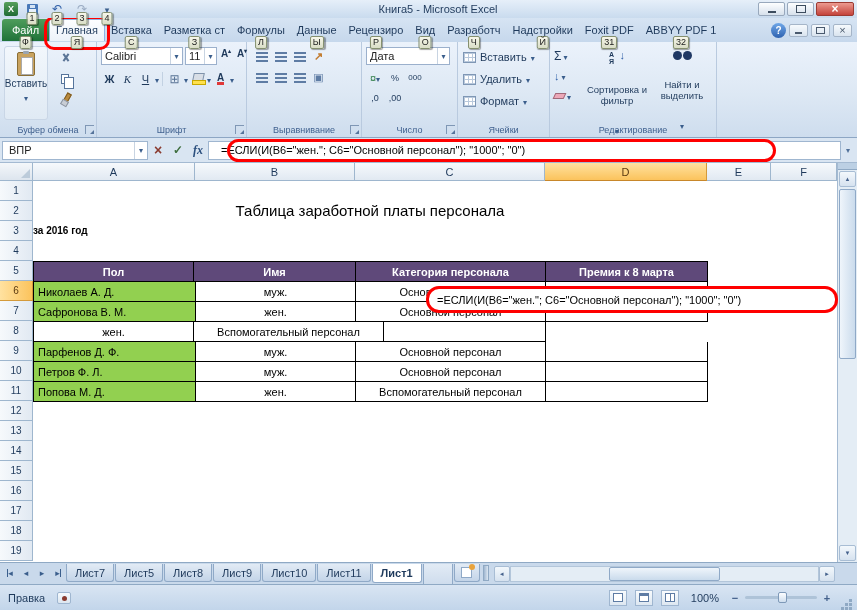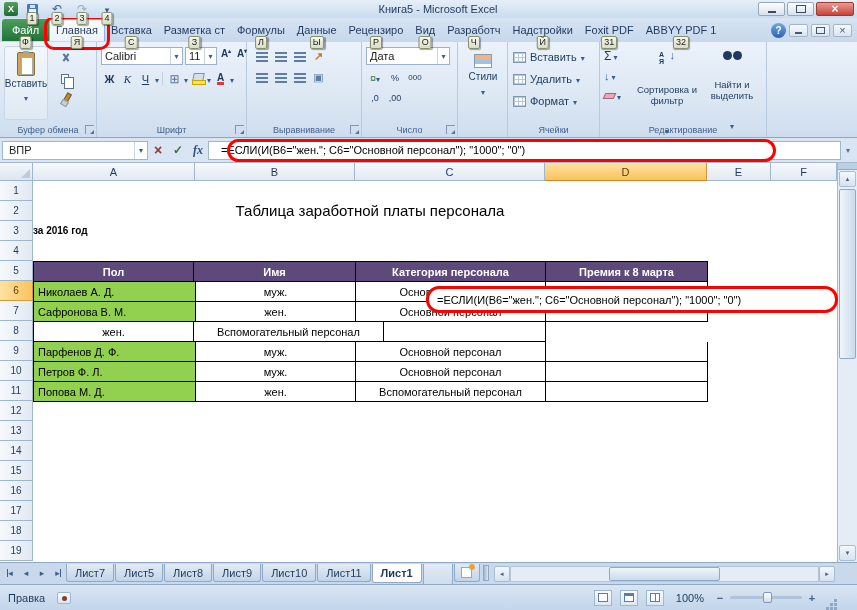--- a/index.html
+++ b/index.html
@@ -180,21 +180,21 @@
 .hs-btn{width:16px;height:16px;background:linear-gradient(#F3F8FC,#D6E2EF);border:1px solid #A8BDD4;border-radius:2px;display:flex;align-items:center;justify-content:center;font-size:7px;color:#44618C}
 .hs-btn.l::before{content:"◂"}.hs-btn.r::before{content:"▸"}
 .hs-track{flex:1;height:16px;background:#E4EDF5;border:1px solid #B3C6DA;position:relative}
 .hs-thumb{position:absolute;left:32%;width:36%;top:0;height:14px;background:linear-gradient(#EFF5FB,#CADBEC);border:1px solid #8FA9C7;border-radius:2px}
 
 
 .statusbar{position:absolute;left:0;top:584px;width:100%;height:26px;background:linear-gradient(#D9E5F3,#C2D5EA);border-top:1px solid #8FA9C4;display:flex;align-items:center;font-size:11px;color:#1E395B;z-index:20}
 .mode{padding-left:8px}
 .macro{position:relative;width:14px;height:12px;margin-left:12px;background:linear-gradient(#F6FAFD,#DCE6F0);border:1px solid #9FB6D0;border-radius:2px}
 .macro::after{content:"";position:absolute;left:4px;top:3px;width:5px;height:5px;border-radius:50%;background:#8A3B30}
-.sb-right{margin-left:auto;display:flex;align-items:center;gap:8px;padding-right:18px}
+.sb-right{margin-left:auto;display:flex;align-items:center;gap:8px;padding-right:3px}
 .vbtn{width:18px;height:16px;background:linear-gradient(#F8FBFD,#DDE7F1);border:1px solid #9FB6D0;display:flex;align-items:center;justify-content:center}
 .vi{width:10px;height:9px;border:1px solid #5E7CA4;background:#FFF}
 .vi.v2{border-top:3px solid #5E7CA4}
 .vi.v3{background:linear-gradient(90deg,#FFF 0 4px,#5E7CA4 4px 5px,#FFF 5px)}
 .zoom{min-width:34px;text-align:right;padding-right:2px}
 .zslider{display:flex;align-items:center;gap:4px;width:104px}
 .zbtn{width:12px;text-align:center;color:#44618C;font-weight:bold}
 .zbtn.minus::before{content:"−"}
 .zbtn.plus::before{content:"+"}
 .ztrack{flex:1;height:3px;background:#AEC3D8;border-radius:2px;position:relative}
@@ -412,27 +412,20 @@
         <div class="nbtn th">000</div>
       </div>
       <div class="num-row3">
         <div class="nbtn">,0</div>
         <div class="nbtn">,00</div>
       </div>
       <div class="glabel">Число</div>
       <div class="dlauncher"></div>
     </div>
 
-    <div class="rgroup g-styles">
-      <div class="styles-big">
-        <span class="icon-styles"></span>
-        <span class="styles-label">Стили</span>
-        <span class="caret"></span>
-      </div>
-    </div>
 
     <div class="rgroup g-cells">
       <div class="cells-col">
         <div class="cell-btn">
           <span class="icon-table"></span>
           <span class="cb-label">Вставить</span>
           <span class="caret"></span>
         </div>
         <div class="cell-btn">
           <span class="icon-table"></span>

